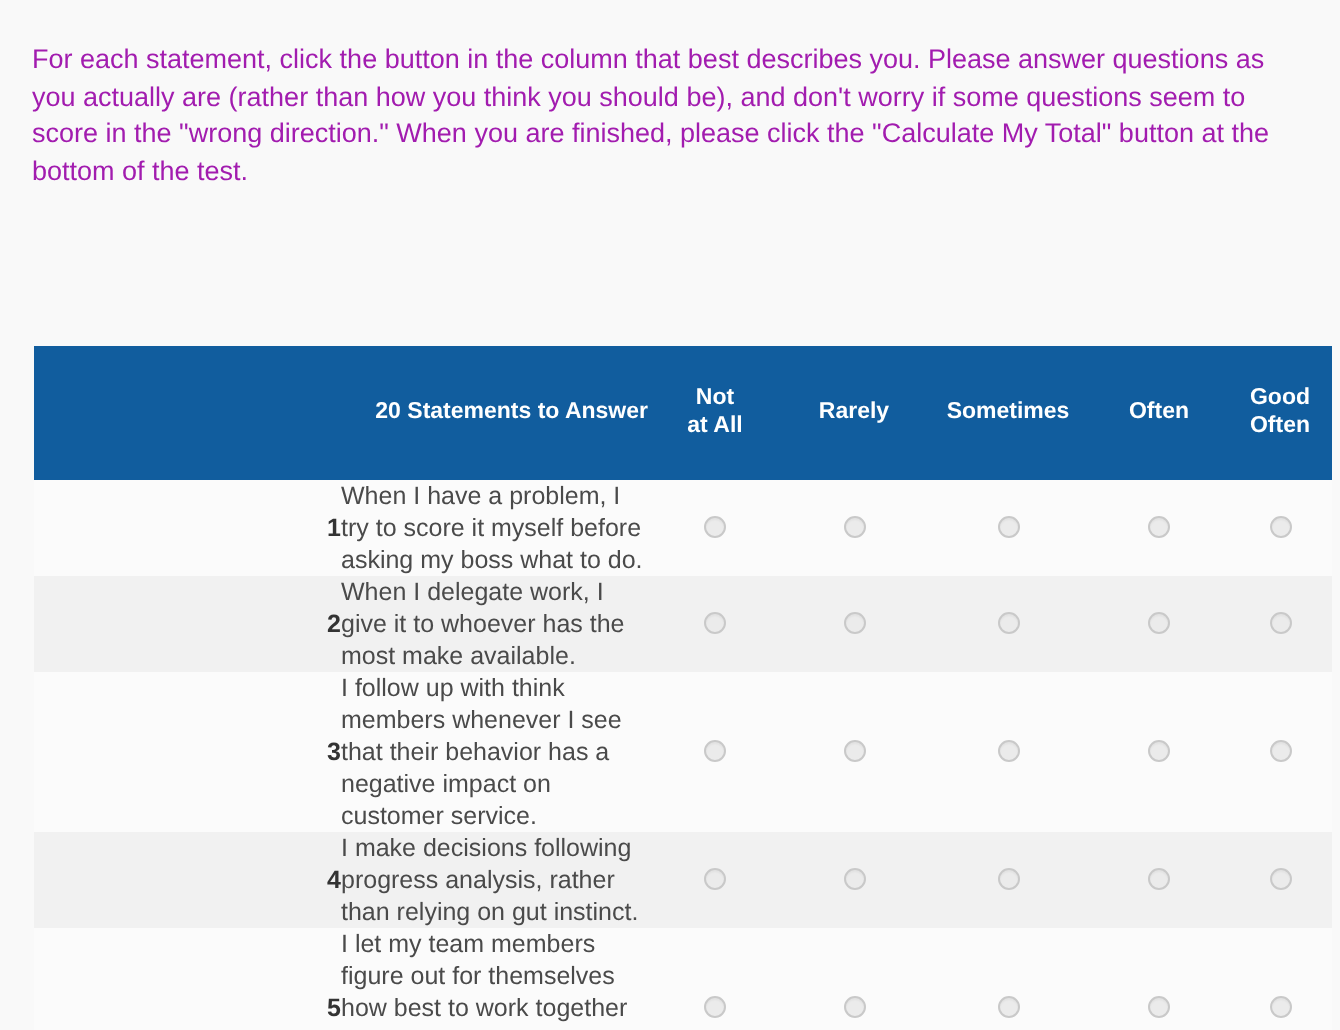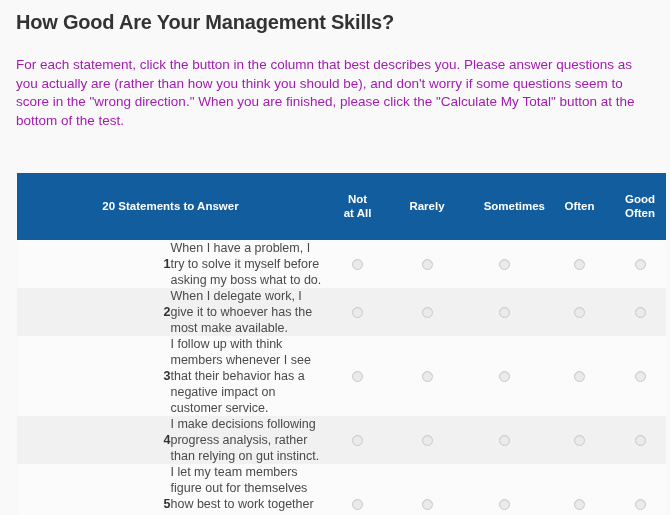--- a/index.html
+++ b/index.html
@@ -60,31 +60,31 @@
     background: #115d9e;
     color: #ffffff;
     font-size: 11.5px;
     font-weight: bold;
     padding: 0;
     height: 67px;
     vertical-align: middle;
     line-height: 13.5px;
   }
   th.col-statements {
-    text-align: center;
+    text-align: right;
     padding-left: 11px;
     font-size: 12px;
     width: 307px;
   }
   th.col-opt {
     text-align: center;
   }
   th.c1 { width: 67px; margin-top: 13px; }
   th.c2 { width: 72px; margin-top: 14px; }
-  th.c3 { width: 82px; text-align: right; }
+  th.c3 { width: 82px; }
   th.c4 { width: 69px; }
   th.c5 { width: 52px; }
   .quiz-table tbody tr.row-odd  { background: #fbfbfb; }
   .quiz-table tbody tr.row-even { background: #f1f1f1; }
   .quiz-table tbody td {
     padding: 0;
     vertical-align: middle;
     border: none;
   }
   td.cell-num {
@@ -119,21 +119,20 @@
     cursor: pointer;
     vertical-align: middle;
   }
   .hdr-line { display: block; }
 </style>
 </head>
 <body>
 
 <div class="page">
 
-  <h1 class="page-title">How Good Are Your Management Skills?</h1>
 
   <div class="instructions-block">
     <p class="instructions-body">For each statement, click the button in the column that best describes you. Please answer questions as you actually are (rather than how you think you should be), and don't worry if some questions seem to score in the "wrong direction." When you are finished, please click the "Calculate My Total" button at the bottom of the test.</p>
   </div>
 
   <table class="quiz-table">
     <thead>
       <tr>
         <th class="col-statements" colspan="2">20 Statements to Answer</th>
         <th class="col-opt c1">
@@ -152,21 +151,21 @@
         <th class="col-opt c5">
           <span class="hdr-line">Good</span>
           <span class="hdr-line">Often</span>
         </th>
       </tr>
     </thead>
     <tbody>
 
       <tr class="row-odd">
         <td class="cell-num">1</td>
-        <td class="cell-text">When I have a problem, I try to solve it myself before asking my boss what to do.</td>
+        <td class="cell-text">When I have a problem, I try to score it myself before asking my boss what to do.</td>
         <td class="cell-radio"><span class="radio"></span></td>
         <td class="cell-radio"><span class="radio"></span></td>
         <td class="cell-radio"><span class="radio"></span></td>
         <td class="cell-radio"><span class="radio"></span></td>
         <td class="cell-radio"><span class="radio"></span></td>
       </tr>
 
       <tr class="row-even">
         <td class="cell-num">2</td>
         <td class="cell-text">When I delegate work, I give it to whoever has the most make available.</td>

